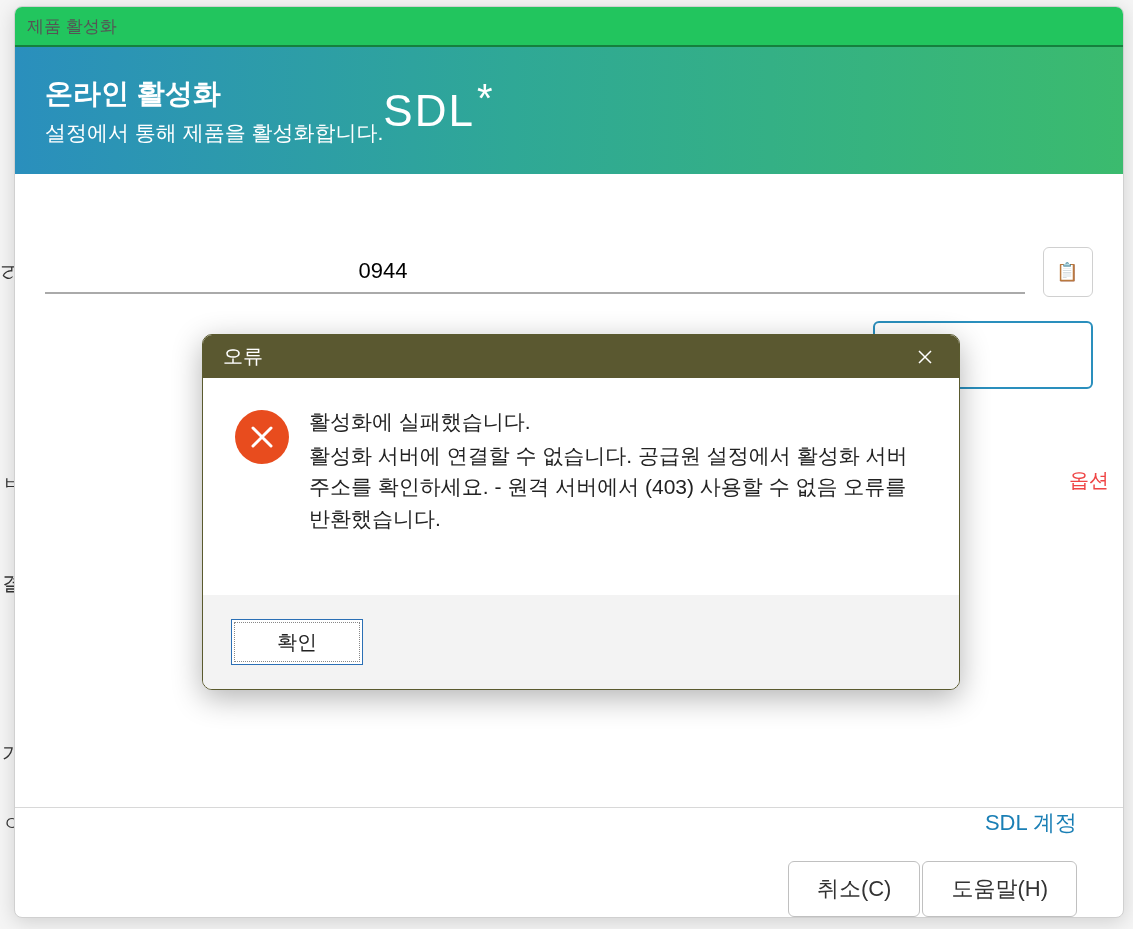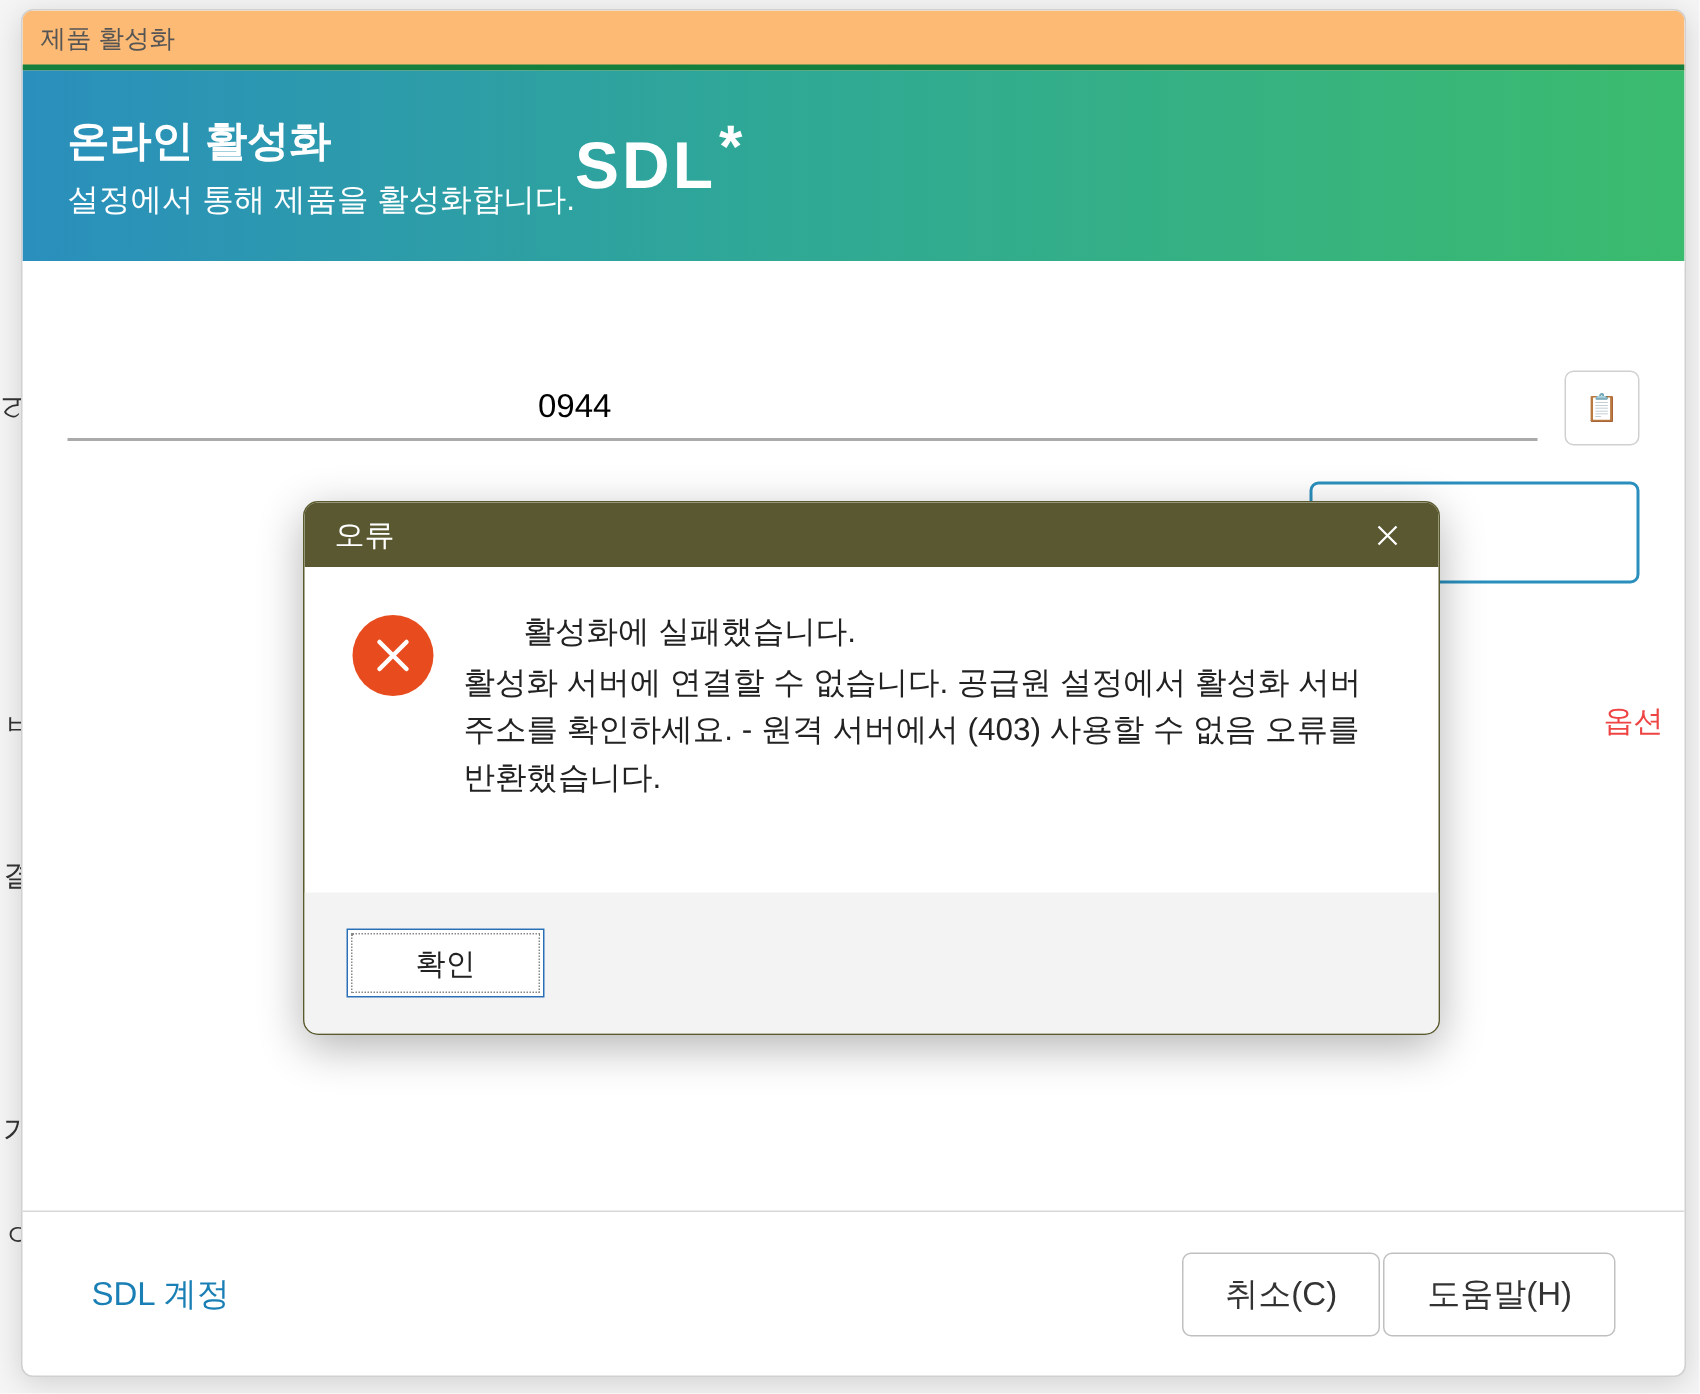--- a/index.html
+++ b/index.html
@@ -20,27 +20,27 @@
     background: #fff;
     border: 1px solid #d0d0d0;
     border-radius: 8px;
     box-shadow: 0 4px 20px rgba(0,0,0,0.15);
     display: flex;
     flex-direction: column;
     overflow: hidden;
   }
   .titlebar {
     height: 40px;
-    background: #fdba74;
+    background: #22c55e;
     display: flex;
     align-items: center;
     padding: 0 12px;
     color: #555;
     font-size: 17px;
-    border-bottom: 4px solid #15803d;
+    border-bottom: 2px solid #15803d;
   }
   .banner {
     height: 130px;
     background: linear-gradient(90deg, #2a8fbd 0%, #2fa896 45%, #3bbb6e 100%);
     color: #fff;
     padding: 20px 30px;
     display: flex;
     align-items: center;
     justify-content: flex-start;
     border-bottom: 3px solid #fff;
@@ -49,21 +49,21 @@
     font-size: 28px;
     font-weight: 600;
     margin-bottom: 6px;
   }
   .banner-text p {
     font-size: 21px;
     font-weight: 300;
   }
   .logo {
     font-size: 44px;
-    font-weight: 700;
+    font-weight: 400;
     letter-spacing: 2px;
     display: flex;
     align-items: flex-start;
   }
   .logo-star {
     font-size: 40px;
     line-height: 0.6;
     margin-left: 2px;
   }
   .content {
@@ -123,23 +123,24 @@
     right: 14px;
     top: 290px;
     font-size: 20px;
     color: #ef4444;
     cursor: pointer;
   }
   .footer {
     height: 110px;
     border-top: 1px solid #d8d8d8;
     display: flex;
-    align-items: center;
+    align-items: flex-end;
     justify-content: space-between;
     padding: 0 46px;
+    flex-direction: column;
   }
   .sdl-account {
     font-size: 22px;
     color: #1a7fb5;
     cursor: pointer;
   }
   .footer-buttons {
     display: flex;
     gap: 2px;
   }
@@ -207,21 +208,20 @@
     flex-shrink: 0;
     margin-top: 4px;
   }
   .error-text {
     font-size: 21px;
     color: #222;
     line-height: 1.5;
   }
   .error-text .line1 {
     margin-bottom: 2px;
-    margin-left: 40px;
   }
   .modal-footer {
     height: 94px;
     background: #f3f3f3;
     display: flex;
     align-items: center;
     justify-content: flex-start;
     padding: 0 28px;
   }
   .ok-btn {

